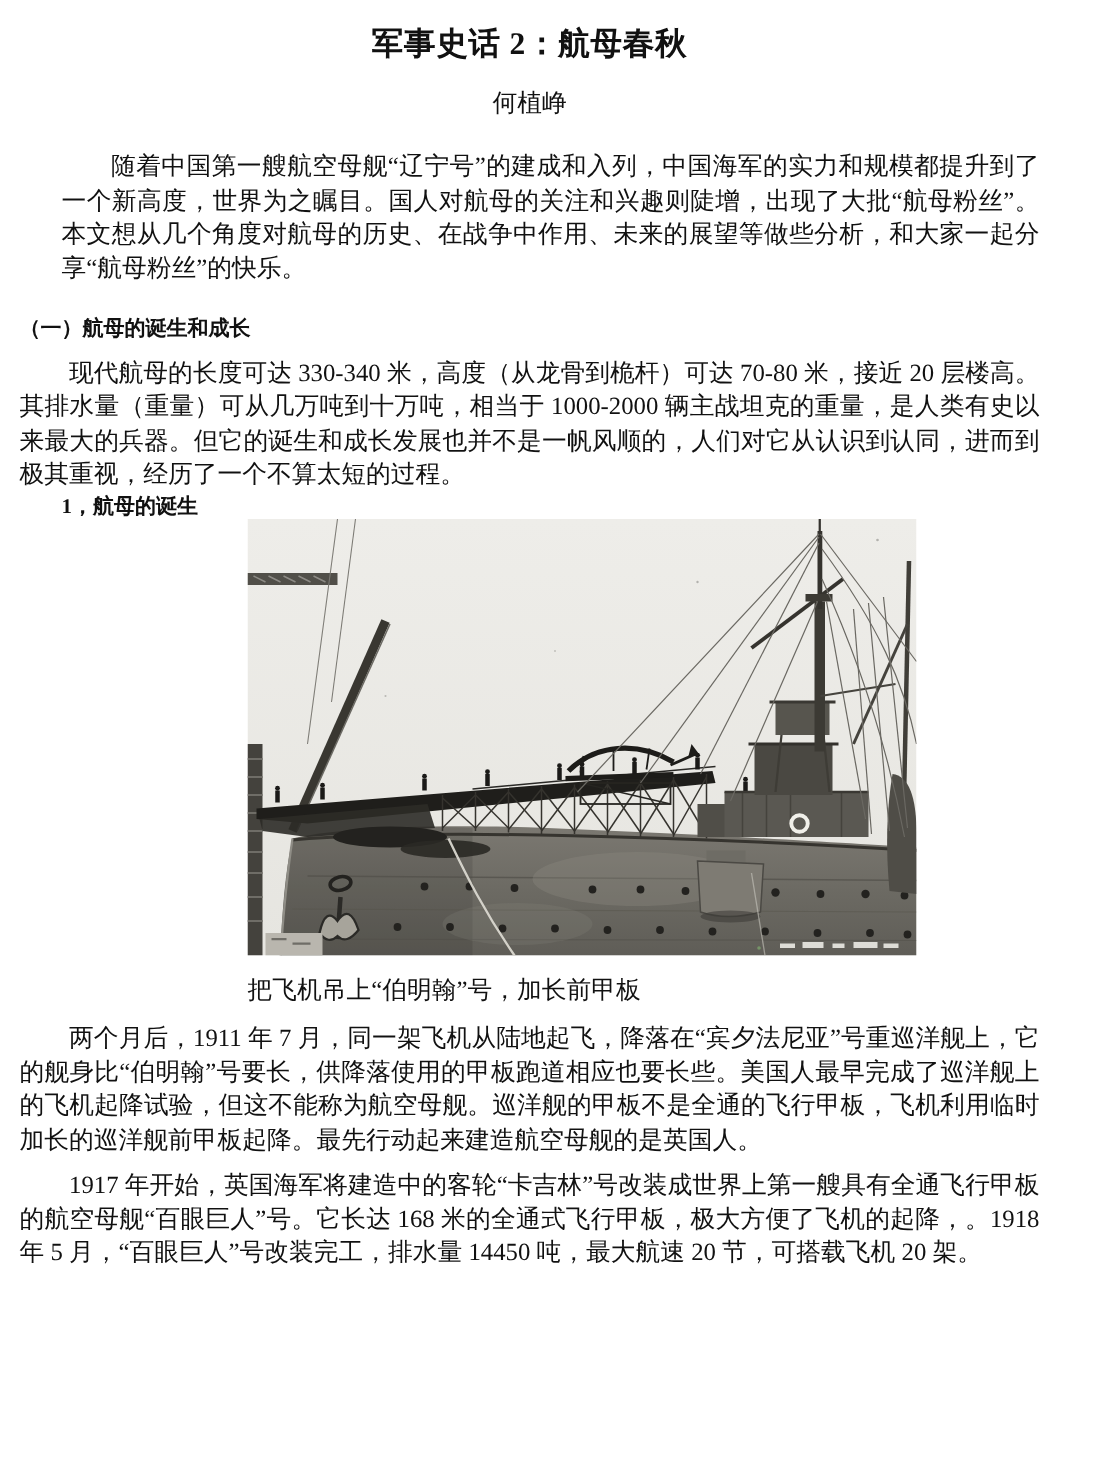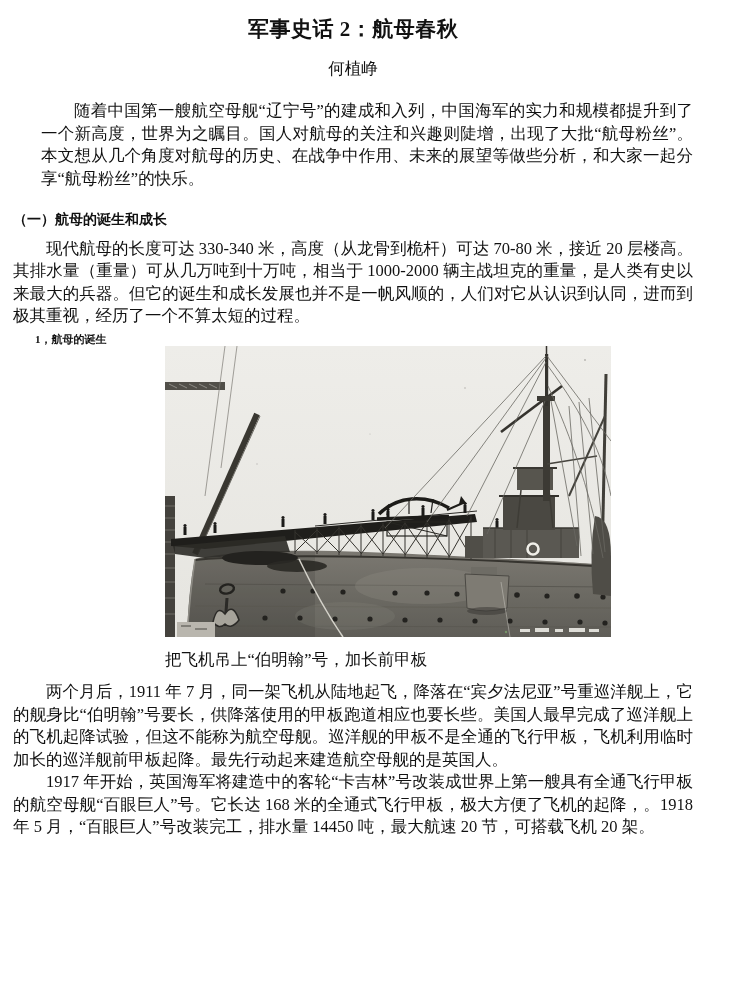--- a/index.html
+++ b/index.html
@@ -5,26 +5,26 @@
   html,body{margin:0;padding:0;background:#ffffff;}
   body{width:745px;height:981px;overflow:hidden;color:#111;
        font-family:"Liberation Serif","DejaVu Serif",serif;}
   .page{box-sizing:border-box;width:706px;height:981px;padding:14px 13px 16px 13px;
         font-size:16.5px;line-height:22.4px;text-align:justify;}
   h1.doc-title{font-size:21px;font-weight:bold;text-align:center;margin:0;line-height:30px;letter-spacing:0.5px;}
   .author{text-align:center;margin:14px 0 0 0;}
   p{margin:0;text-indent:2em;}
   p.p-intro{margin-top:20px;margin-left:28px;}
   h2.sec{font-size:14px;font-weight:bold;margin:17px 0 5px 0;line-height:26px;text-align:left;}
-  h3.subsec{font-size:11px;font-weight:bold;margin:0;line-height:22.4px;text-indent:2em;text-align:left;}
+  h3.subsec{font-size:14px;font-weight:bold;margin:0;line-height:22.4px;text-indent:2em;text-align:left;}
   figure.photo-wrap{margin:-4px 0 0 152px;width:446px;height:291px;padding:0;}
   .photo-wrap svg{display:block;width:446px;height:291px;}
   .caption{margin:12px 0 0 152px;width:446px;text-align:left;text-indent:0;}
   p.p-penn{margin-top:10px;}
-  p.p-argus{margin-top:0;}
+  p.p-argus{margin-top:8px;}
 </style>
 </head>
 <body>
 
 <div class="page">
 
   <h1 class="doc-title">军事史话 2：航母春秋</h1>
 
   <div class="author">何植峥</div>
 

